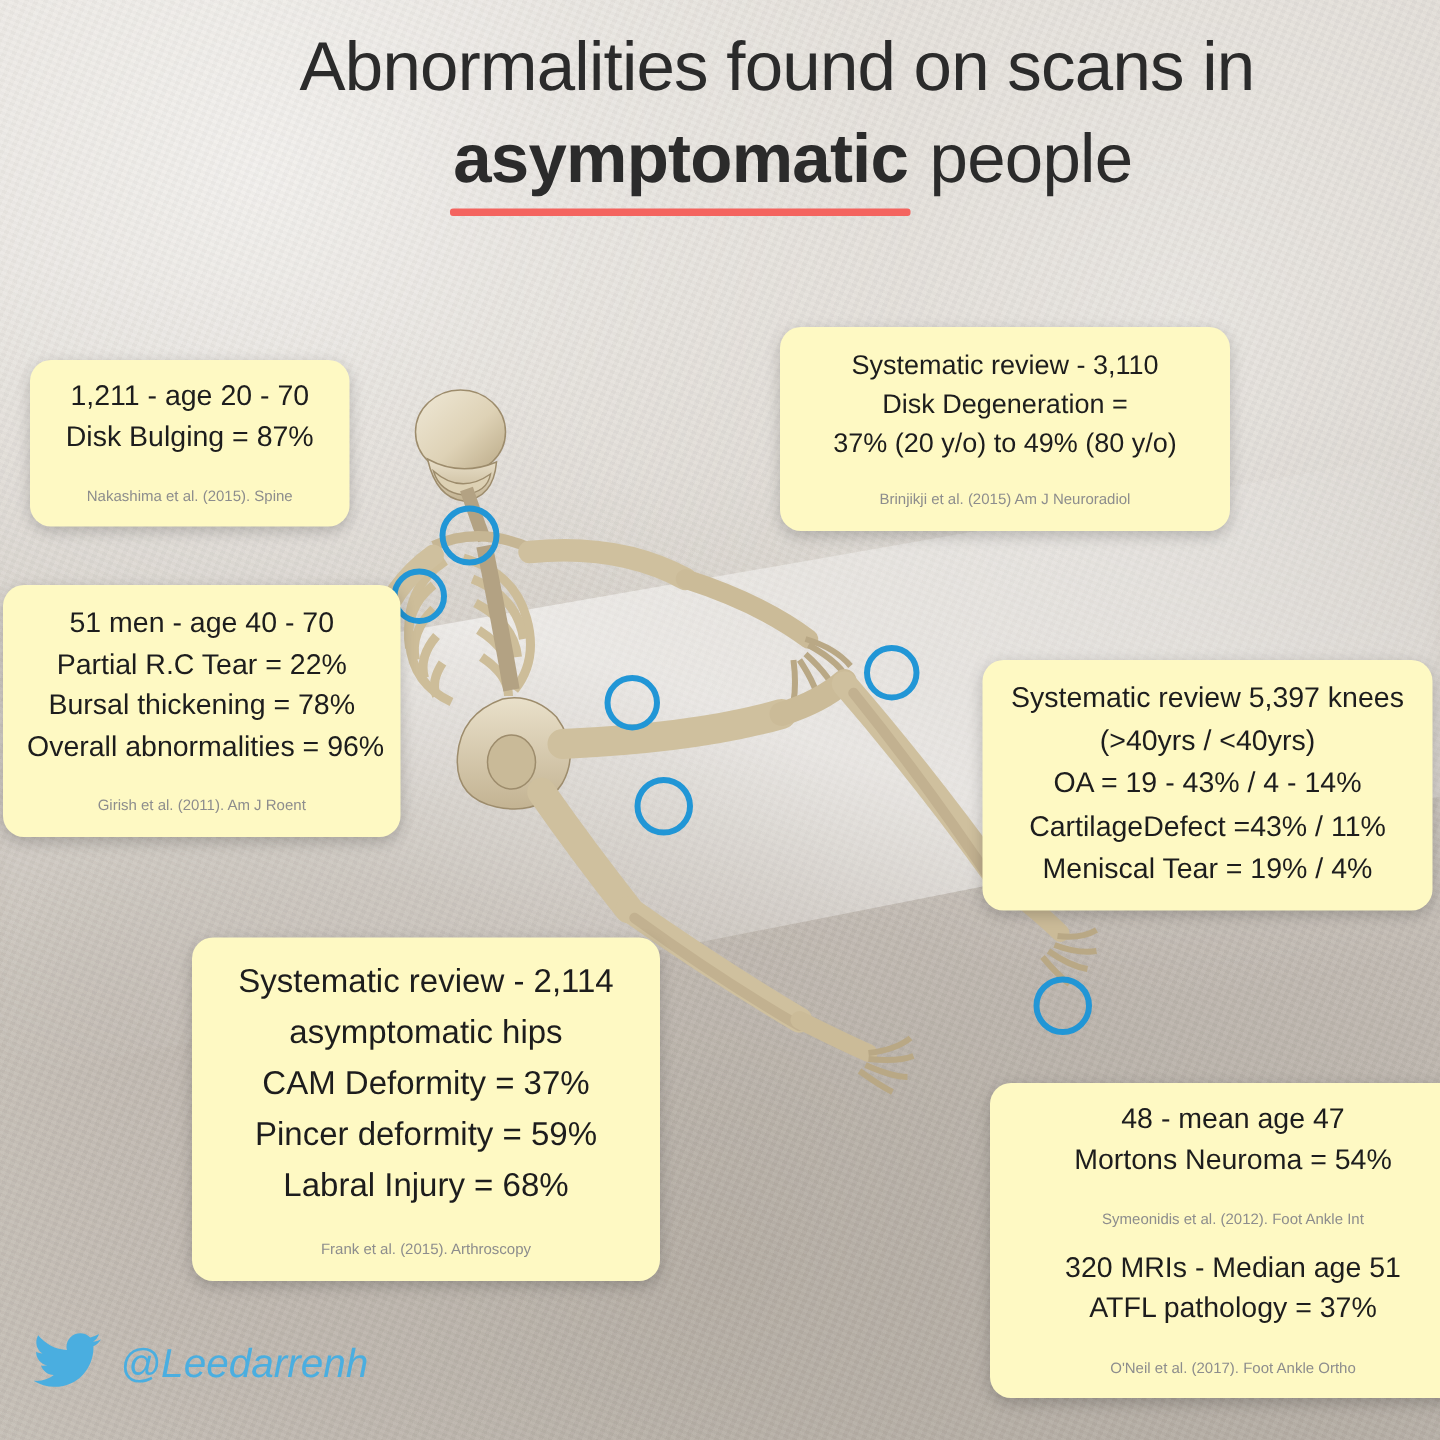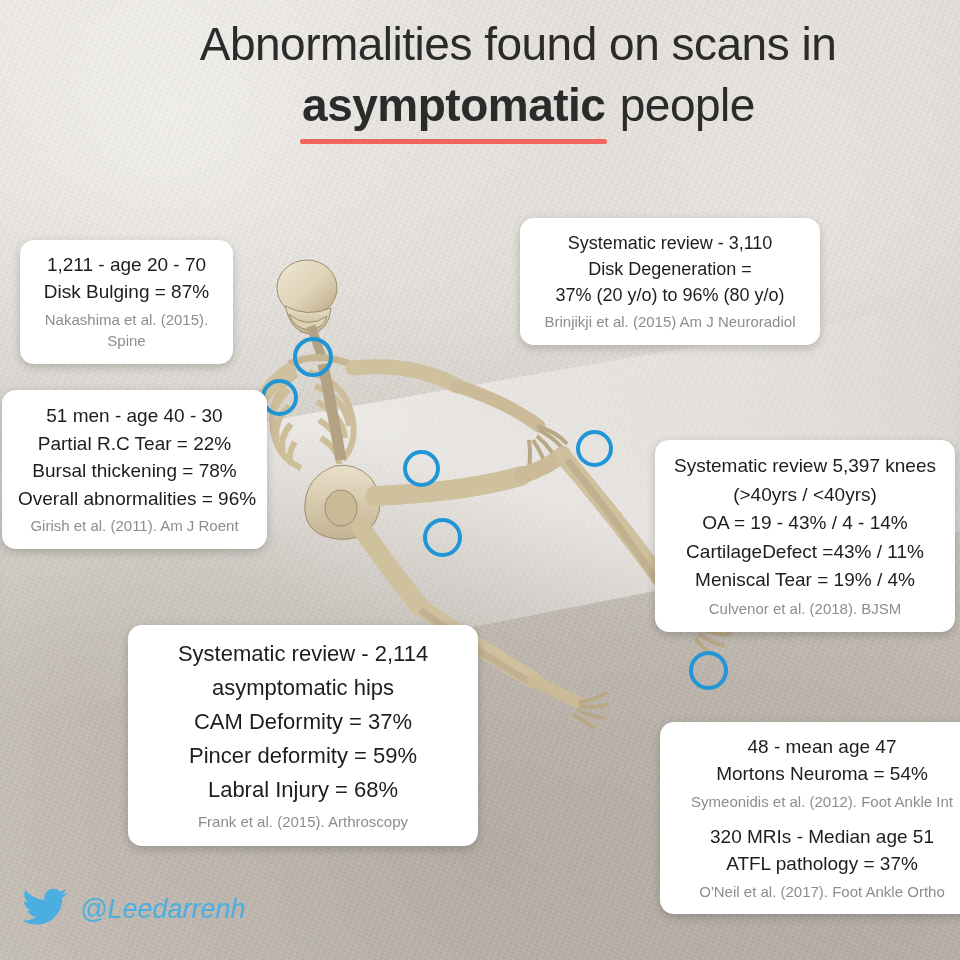--- a/index.html
+++ b/index.html
@@ -50,39 +50,39 @@
     display:block;height:5px;background:#f4645f;border-radius:2px;
     position:absolute;left:0;right:0;bottom:-9px;
   }
 
   
   #skeleton{position:absolute;left:185px;top:240px;width:560px;height:520px;}
 
   
   .card{
     position:absolute;
-    background:#ffffff;
+    background:#fef9c3;
     border-radius:14px;
     box-shadow:0 3px 10px rgba(0,0,0,0.20);
     color:#1d1d1d;
     padding:12px 16px;
     text-align:center;
     box-sizing:border-box;
   }
   .card .ln{white-space:nowrap;}
   .b{font-weight:400;}
-  .cite{color:#8d8d8d;font-size:15px;margin-top:3px;text-align:center;}
+  .cite{color:#8d8d8d;font-size:10px;margin-top:19px;text-align:center;}
   .tail{position:absolute;width:0;height:0;}
 
   
   #card-disk-bulging{left:20px;top:240px;width:213px;font-size:19px;line-height:1.42;}
   #card-disk-degen{left:520px;top:218px;width:300px;font-size:18px;line-height:1.45;}
   #card-shoulder{left:2px;top:390px;width:265px;font-size:19px;line-height:1.45;}
   #card-knee{left:655px;top:440px;width:300px;font-size:19px;line-height:1.5;}
-  #card-hip{left:128px;top:625px;width:350px;font-size:22px;line-height:1.55;}
+  #card-hip{left:128px;top:625px;width:312px;font-size:22px;line-height:1.55;}
   #card-foot{left:660px;top:722px;width:324px;font-size:19px;line-height:1.42;}
   #card-foot .sep{height:12px;}
 
   
   .marker{
     position:absolute;border:4px solid #2196d6;border-radius:50%;
     box-sizing:border-box;background:transparent;
   }
 
   
@@ -212,46 +212,45 @@
   <div class="cite">Nakashima et al. (2015). Spine</div>
   <svg class="tail" width="70" height="60" style="left:190px;top:68px;">
     <polygon points="0,0 62,52 30,4" fill="#ffffff"></polygon>
   </svg>
 </div>
 
 <div class="card" id="card-disk-degen">
   <div class="ln">Systematic review - 3,110</div>
   <div class="ln b">Disk Degeneration =</div>
   <div class="ln">
-    <span class="b">37%</span> (20 y/o) to <span class="b">96%</span> (80 y/o)
+    <span class="b">37%</span> (20 y/o) to <span class="b">49%</span> (80 y/o)
   </div>
   <div class="cite">Brinjikji et al. (2015) Am J Neuroradiol</div>
   <svg class="tail" width="70" height="80" style="left:-48px;top:88px;">
     <polygon points="70,0 4,58 66,26" fill="#ffffff"></polygon>
   </svg>
 </div>
 
 <div class="card" id="card-shoulder">
-  <div class="ln">51 men - age 40 - 30</div>
+  <div class="ln">51 men - age 40 - 70</div>
   <div class="ln b">Partial R.C Tear = 22%</div>
   <div class="ln b">Bursal thickening = 78%</div>
   <div class="ln b">Overall abnormalities = 96%</div>
   <div class="cite">Girish et al. (2011). Am J Roent</div>
   <svg class="tail" width="70" height="46" style="left:225px;top:-22px;">
     <polygon points="0,36 56,0 14,38" fill="#ffffff"></polygon>
   </svg>
 </div>
 
 <div class="card" id="card-knee">
   <div class="ln">Systematic review 5,397 knees</div>
   <div class="ln">(&gt;40yrs / &lt;40yrs)</div>
   <div class="ln b">OA = 19 - 43% / 4 - 14%</div>
   <div class="ln b">CartilageDefect =43% / 11%</div>
   <div class="ln b">Meniscal Tear = 19% / 4%</div>
-  <div class="cite">Culvenor et al. (2018). BJSM</div>
   <svg class="tail" width="60" height="60" style="left:-38px;top:4px;">
     <polygon points="58,0 0,26 56,30" fill="#ffffff"></polygon>
   </svg>
 </div>
 
 <div class="card" id="card-hip">
   <div class="ln">Systematic review -  2,114</div>
   <div class="ln">asymptomatic hips</div>
   <div class="ln"><span class="b">CAM</span> Deformity = <span class="b">37%</span></div>
   <div class="ln"><span class="b">Pincer</span> deformity = <span class="b">59%</span></div>

